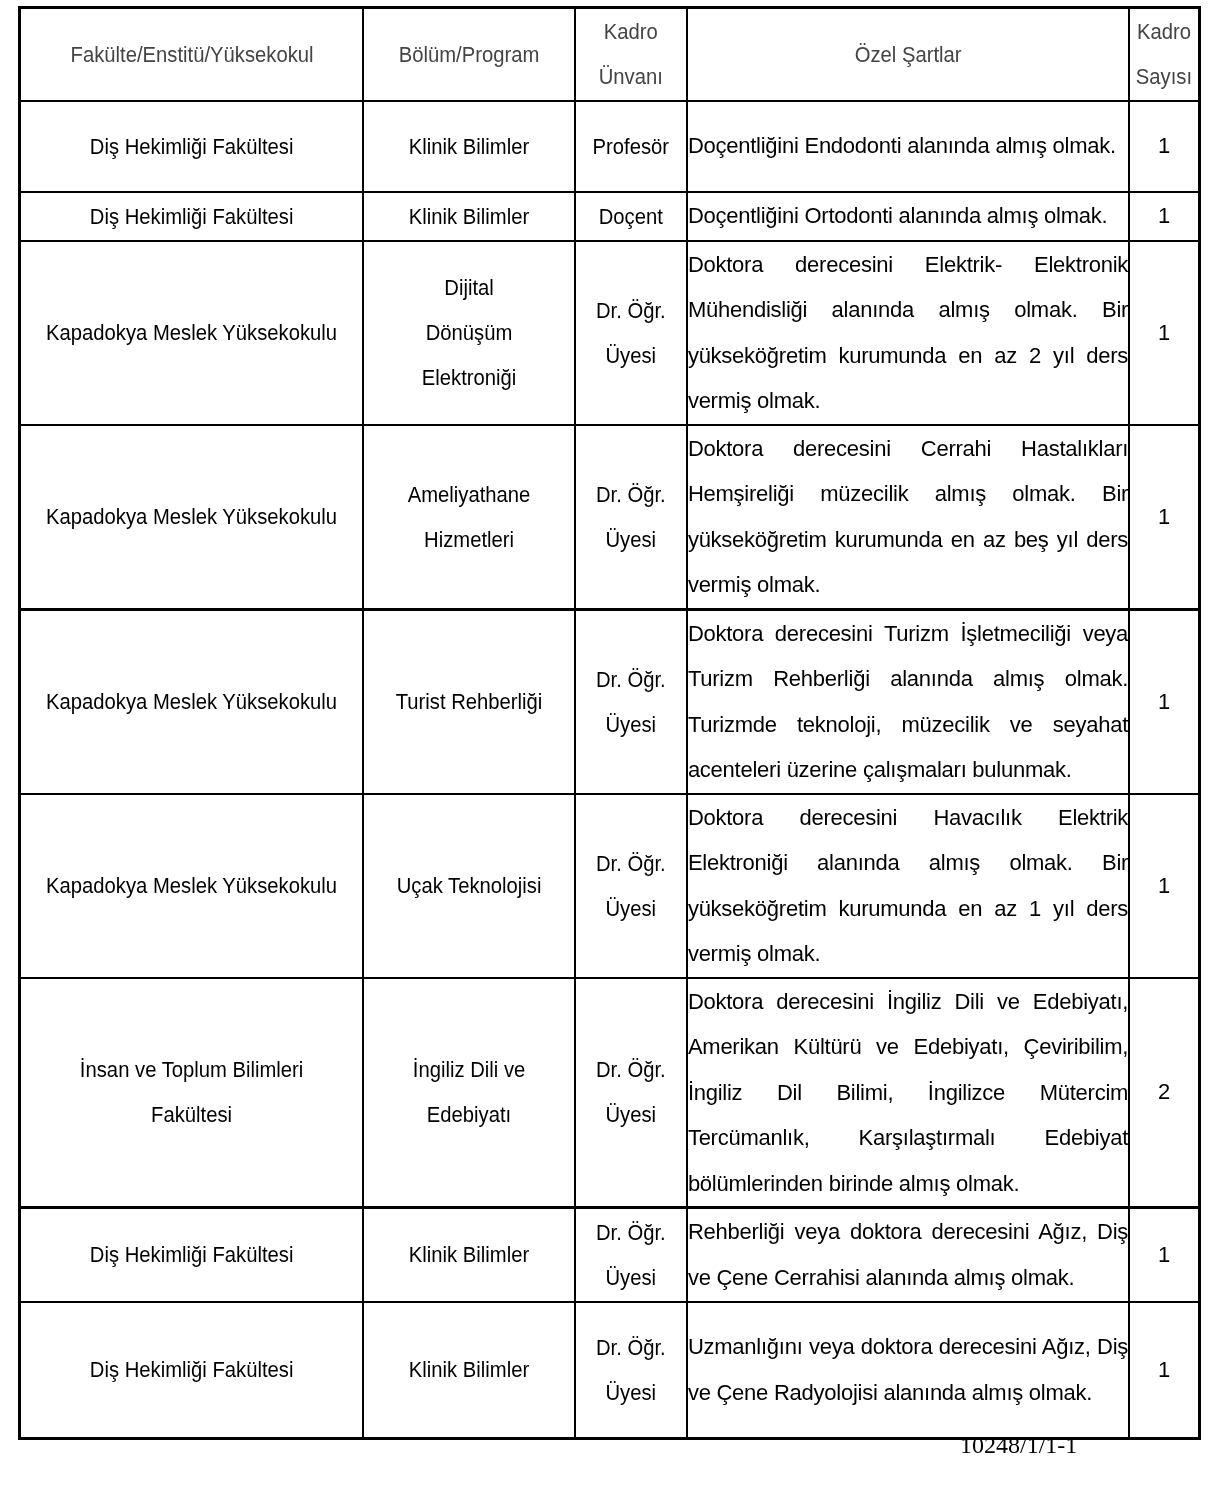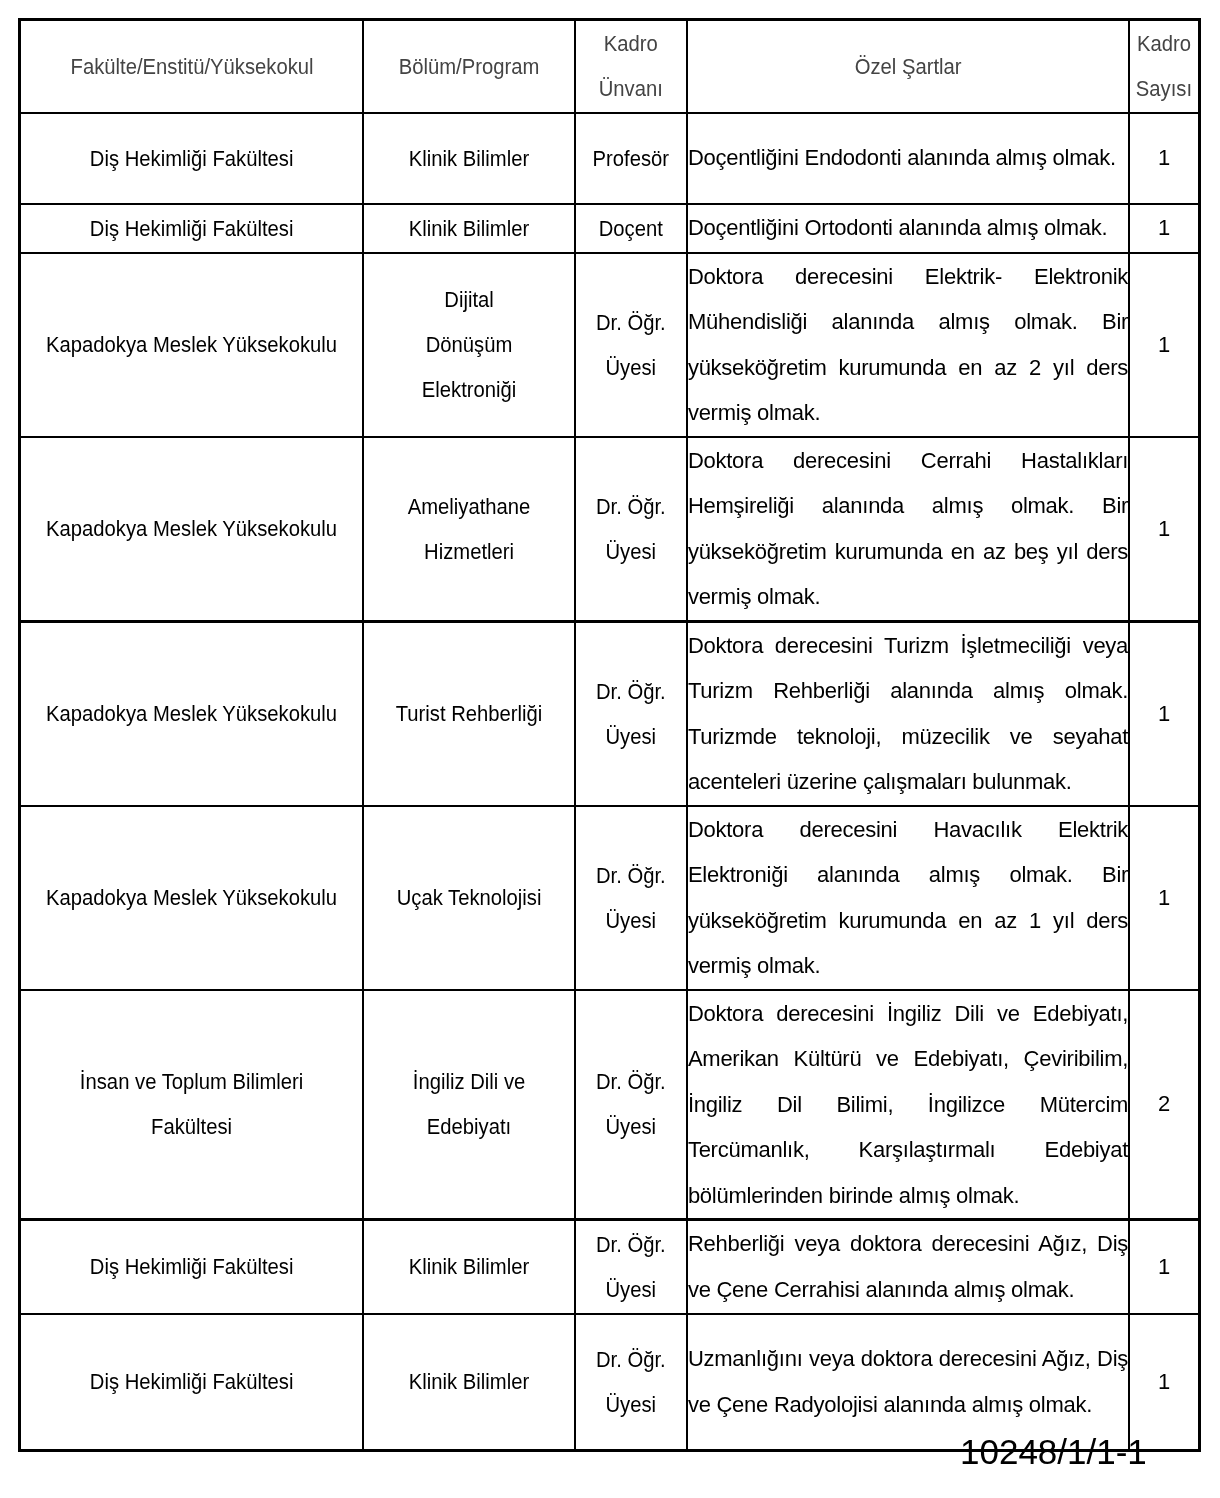--- a/index.html
+++ b/index.html
@@ -1,38 +1,38 @@
 <!DOCTYPE html>
 <html><head>
 <meta charset="utf-8">
 <style>
   html, body { margin: 0; padding: 0; background: #ffffff; }
   body { width: 1220px; height: 1498px; position: relative; overflow: hidden;
          font-family: "Liberation Sans", sans-serif; color: #000; }
-  .doc { position: absolute; left: 18px; top: 18px; }
+  .doc { position: absolute; left: 18px; top: 6px; }
   table.kadro { border-collapse: collapse; table-layout: fixed; width: 1183px;
                 border: 3px solid #000; }
   table.kadro td, table.kadro th { border: 2px solid #000; padding: 0; vertical-align: middle; }
   table.kadro th { font-weight: normal; color: #444; font-size: 22px; line-height: 45px;
                    text-align: center; transform: scaleX(0.92); }
   th .inner, td .inner { display: block; }
   td.c { text-align: center; font-size: 22px; line-height: 45px; }
   td.c .inner { transform: scaleX(0.92); }
   td.j { text-align: justify; text-align-last: left; font-size: 22px; line-height: 45.5px;
          padding: 0 3px 0 3px; border-radius: 28px; }
   td.j .inner { letter-spacing: -0.25px; }
   td.n { text-align: center; font-size: 22px; }
   tr.thick-top td { border-top-width: 3px; }
   .col-fak { width: 342px; }
   .col-bol { width: 211px; }
   .col-unv { width: 111px; }
   .col-oze { width: 440px; }
   .col-say { width: 70px; }
-  .ref { position: absolute; left: 960px; top: 1432px; font-family: Liberation Sans, sans-serif;
-         font-size: 35px; color: #000; }
+  .ref { position: absolute; left: 960px; top: 1432px; font-family: Liberation Serif, serif;
+         font-size: 24px; color: #000; }
 </style>
 </head>
 <body>
 
 <div class="doc">
   <table class="kadro">
     <colgroup>
       <col class="col-fak">
         <col class="col-bol">
         <col class="col-unv">
@@ -108,21 +108,21 @@
         <td class="c">
             <span class="inner">Kapadokya Meslek Yüksekokulu</span>
           </td>
         <td class="c" style="padding:16px 30px">
             <span class="inner">Ameliyathane Hizmetleri</span>
           </td>
         <td class="c" style="padding:0 14px">
             <span class="inner">Dr. Öğr. Üyesi</span>
           </td>
         <td class="j">
-            <span class="inner">Doktora derecesini Cerrahi Hastalıkları Hemşireliği alanında almış olmak. Bir yükseköğretim kurumunda en az beş yıl ders vermiş olmak.</span>
+            <span class="inner">Doktora derecesini Cerrahi Hastalıkları Hemşireliği müzecilik almış olmak. Bir yükseköğretim kurumunda en az beş yıl ders vermiş olmak.</span>
           </td>
         <td class="n"><span>1</span></td>
       </tr>
       <tr class="thick-top" style="height:182px">
         <td class="c">
             <span class="inner">Kapadokya Meslek Yüksekokulu</span>
           </td>
         <td class="c">
             <span class="inner">Turist Rehberliği</span>
           </td>

